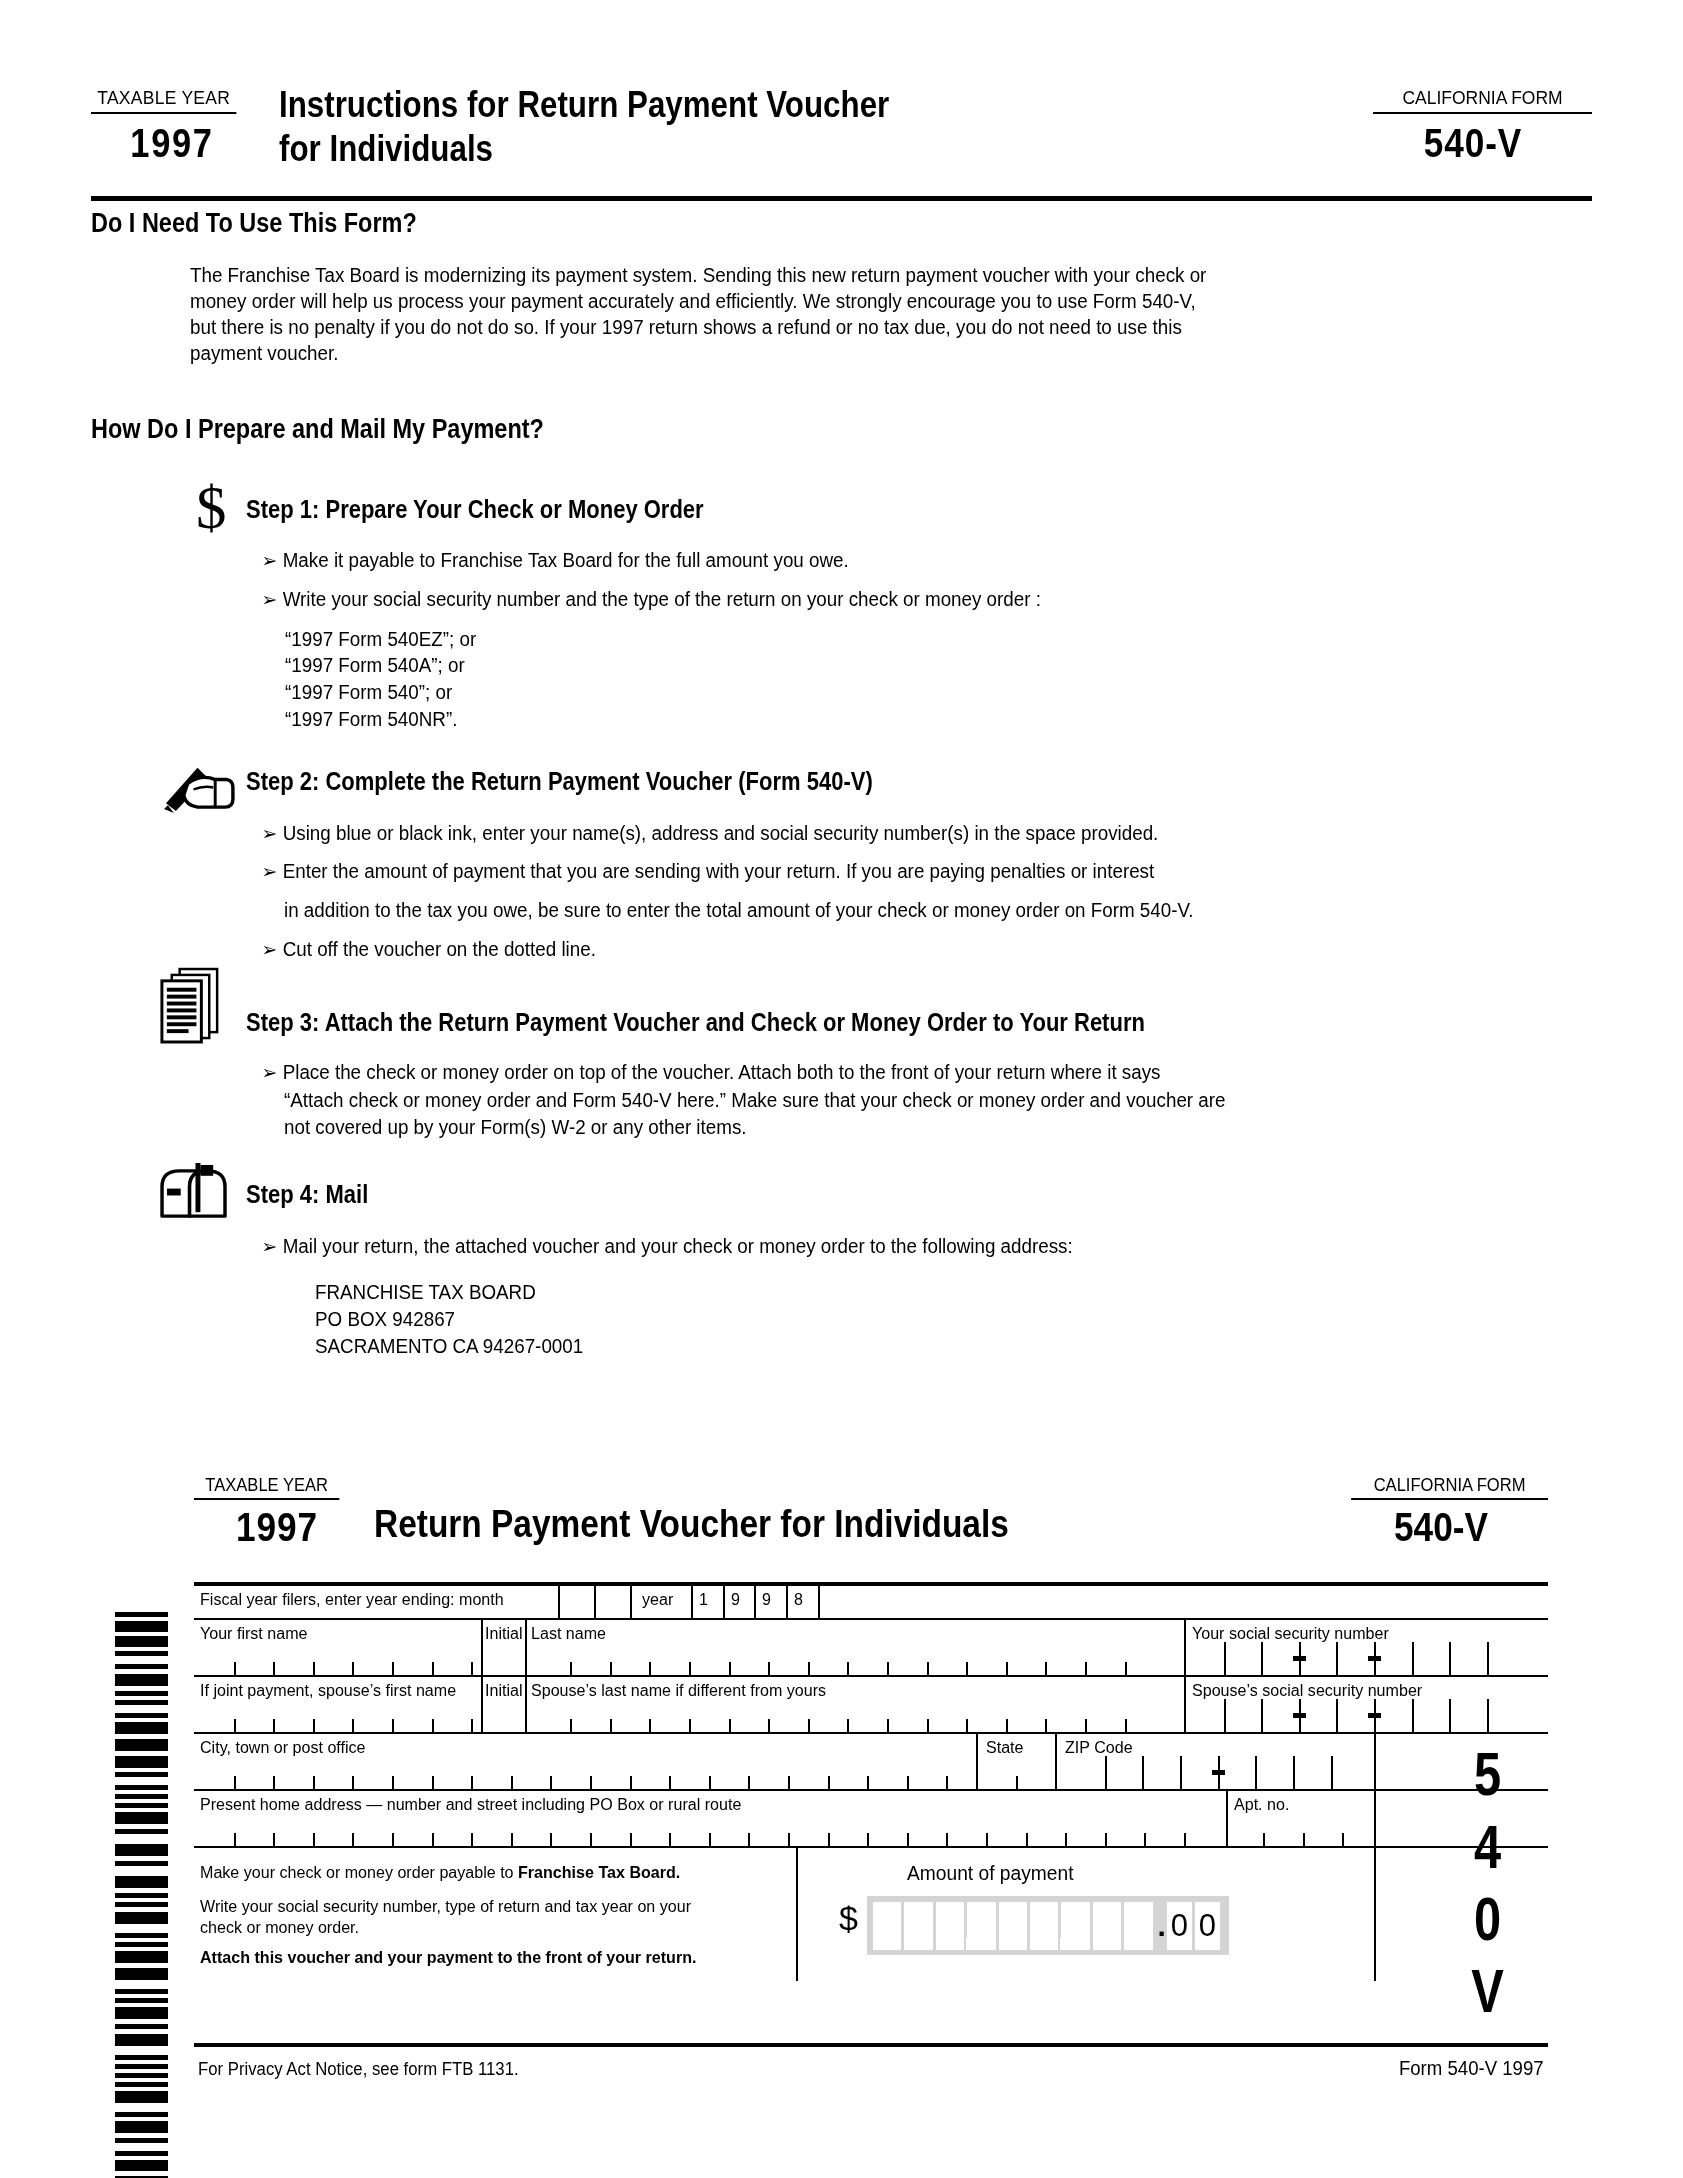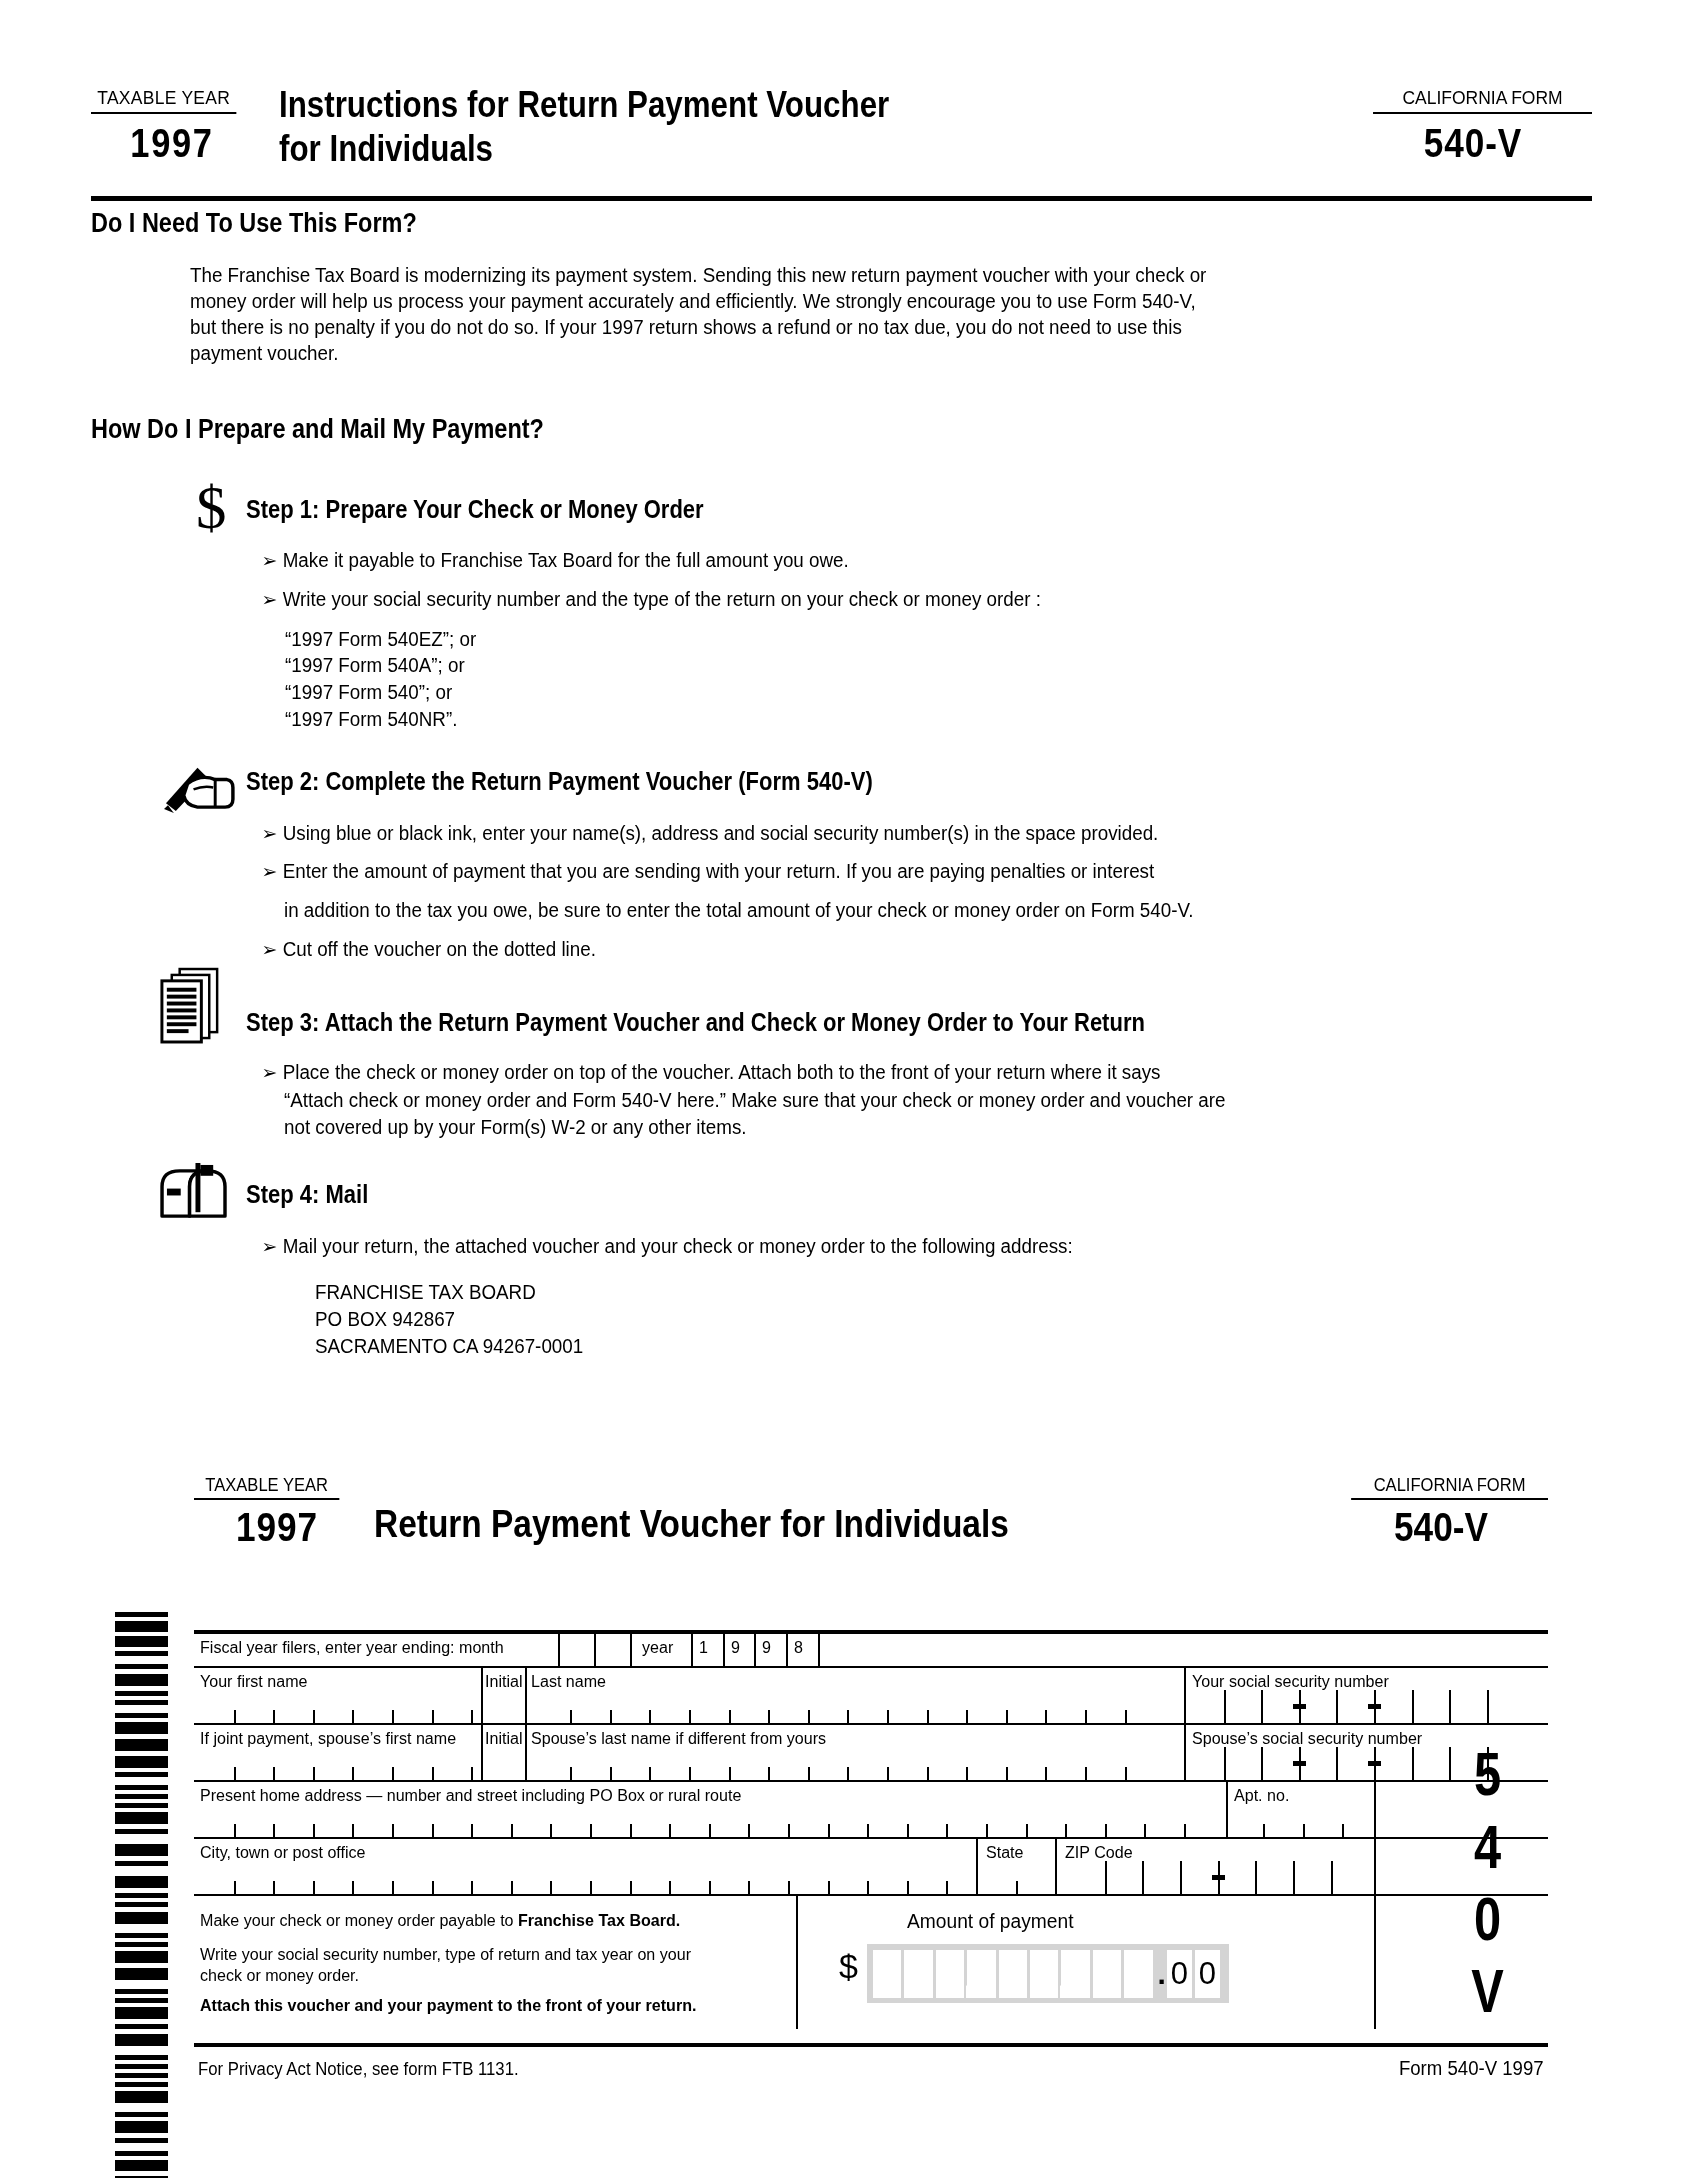--- a/index.html
+++ b/index.html
@@ -240,21 +240,20 @@
     transform-origin: center top;
   }
 
   
   .fgrid {
     position: absolute;
     left: 194px;
     top: 1582px;
     width: 1354px;
     border-top: 4px solid #000;
-    margin-top: 48px;
   }
   .frow { position: relative; }
   .clabel {
     position: absolute;
     left: 6px; top: 3px;
     font-size: 17.3px;
     transform: scaleX(0.93);
     transform-origin: left top;
     white-space: nowrap;
   }
@@ -692,57 +691,20 @@
       <div class="dashmark" style="left:1099px; top:36px;"></div>
       <div class="combcell" style="left:1142px; top:22px; height:34px;"></div>
       <div class="combcell" style="left:1180px; top:22px; height:34px;"></div>
       <div class="dashmark" style="left:1174px; top:36px;"></div>
       <div class="combcell" style="left:1218px; top:22px; height:34px;"></div>
       <div class="combcell" style="left:1255px; top:22px; height:34px;"></div>
       <div class="combcell" style="left:1293px; top:22px; height:34px;"></div>
     </div>
 
     <div class="frow border-b" style="height:55px;">
-      <div class="clabel">Present home address — number and street including PO Box or rural route</div>
-      <div class="combcell" style="left:1032px; height:55px;"></div>
-      <div class="clabel" style="left:1040px;">Apt. no.</div>
-      <div class="combcell" style="left:1180px; height:55px;"></div>
-      <div class="ticks">
-        <div class="tick" style="left:40px;"></div>
-          <div class="tick" style="left:79px;"></div>
-        <div class="tick" style="left:119px;"></div>
-          <div class="tick" style="left:158px;"></div>
-        <div class="tick" style="left:198px;"></div>
-          <div class="tick" style="left:238px;"></div>
-        <div class="tick" style="left:277px;"></div>
-          <div class="tick" style="left:317px;"></div>
-        <div class="tick" style="left:356px;"></div>
-          <div class="tick" style="left:396px;"></div>
-        <div class="tick" style="left:436px;"></div>
-          <div class="tick" style="left:475px;"></div>
-        <div class="tick" style="left:515px;"></div>
-          <div class="tick" style="left:554px;"></div>
-        <div class="tick" style="left:594px;"></div>
-          <div class="tick" style="left:634px;"></div>
-        <div class="tick" style="left:673px;"></div>
-          <div class="tick" style="left:713px;"></div>
-        <div class="tick" style="left:752px;"></div>
-          <div class="tick" style="left:792px;"></div>
-        <div class="tick" style="left:832px;"></div>
-          <div class="tick" style="left:871px;"></div>
-        <div class="tick" style="left:911px;"></div>
-          <div class="tick" style="left:950px;"></div>
-        <div class="tick" style="left:990px;"></div>
-        <div class="tick" style="left:1069px;"></div>
-          <div class="tick" style="left:1109px;"></div>
-        <div class="tick" style="left:1148px;"></div>
-      </div>
-    </div>
-
-    <div class="frow border-b" style="height:55px;">
       <div class="clabel">City, town or post office</div>
       <div class="combcell" style="left:782px; height:55px;"></div>
       <div class="clabel" style="left:792px;">State</div>
       <div class="combcell" style="left:861px; height:55px;"></div>
       <div class="clabel" style="left:871px;">ZIP Code</div>
       <div class="combcell" style="left:1180px; height:55px;"></div>
       <div class="ticks">
         <div class="tick" style="left:40px;"></div>
           <div class="tick" style="left:79px;"></div>
         <div class="tick" style="left:119px;"></div>
@@ -767,20 +729,57 @@
       <div class="combcell" style="left:911px; top:22px; height:34px;"></div>
       <div class="combcell" style="left:948px; top:22px; height:34px;"></div>
       <div class="combcell" style="left:986px; top:22px; height:34px;"></div>
       <div class="combcell" style="left:1024px; top:22px; height:34px;"></div>
       <div class="dashmark" style="left:1018px; top:36px;"></div>
       <div class="combcell" style="left:1061px; top:22px; height:34px;"></div>
       <div class="combcell" style="left:1099px; top:22px; height:34px;"></div>
       <div class="combcell" style="left:1137px; top:22px; height:34px;"></div>
     </div>
 
+    <div class="frow border-b" style="height:55px;">
+      <div class="clabel">Present home address — number and street including PO Box or rural route</div>
+      <div class="combcell" style="left:1032px; height:55px;"></div>
+      <div class="clabel" style="left:1040px;">Apt. no.</div>
+      <div class="combcell" style="left:1180px; height:55px;"></div>
+      <div class="ticks">
+        <div class="tick" style="left:40px;"></div>
+          <div class="tick" style="left:79px;"></div>
+        <div class="tick" style="left:119px;"></div>
+          <div class="tick" style="left:158px;"></div>
+        <div class="tick" style="left:198px;"></div>
+          <div class="tick" style="left:238px;"></div>
+        <div class="tick" style="left:277px;"></div>
+          <div class="tick" style="left:317px;"></div>
+        <div class="tick" style="left:356px;"></div>
+          <div class="tick" style="left:396px;"></div>
+        <div class="tick" style="left:436px;"></div>
+          <div class="tick" style="left:475px;"></div>
+        <div class="tick" style="left:515px;"></div>
+          <div class="tick" style="left:554px;"></div>
+        <div class="tick" style="left:594px;"></div>
+          <div class="tick" style="left:634px;"></div>
+        <div class="tick" style="left:673px;"></div>
+          <div class="tick" style="left:713px;"></div>
+        <div class="tick" style="left:752px;"></div>
+          <div class="tick" style="left:792px;"></div>
+        <div class="tick" style="left:832px;"></div>
+          <div class="tick" style="left:871px;"></div>
+        <div class="tick" style="left:911px;"></div>
+          <div class="tick" style="left:950px;"></div>
+        <div class="tick" style="left:990px;"></div>
+        <div class="tick" style="left:1069px;"></div>
+          <div class="tick" style="left:1109px;"></div>
+        <div class="tick" style="left:1148px;"></div>
+      </div>
+    </div>
+
     <div class="frow" style="height:133px;">
       <div class="combcell" style="left:602px; height:133px;"></div>
       <div class="combcell" style="left:1180px; height:133px;"></div>
       <div class="pay-note" style="left:6px; top:12px;">Make your check or money order payable to <b>Franchise Tax Board.</b></div>
       <div class="pay-note" style="left:6px; top:46px;">Write your social security number, type of return and tax year on your</div>
       <div class="pay-note" style="left:6px; top:67px;">check or money order.</div>
       <div class="pay-note" style="left:6px; top:97px; font-weight:bold;">Attach this voucher and your payment to the front of your return.</div>
 
       <div class="amt-label" style="left:713px; top:14px;">Amount of payment</div>
       <div class="dollar-sign" style="left:645px; top:51px;">$</div>

